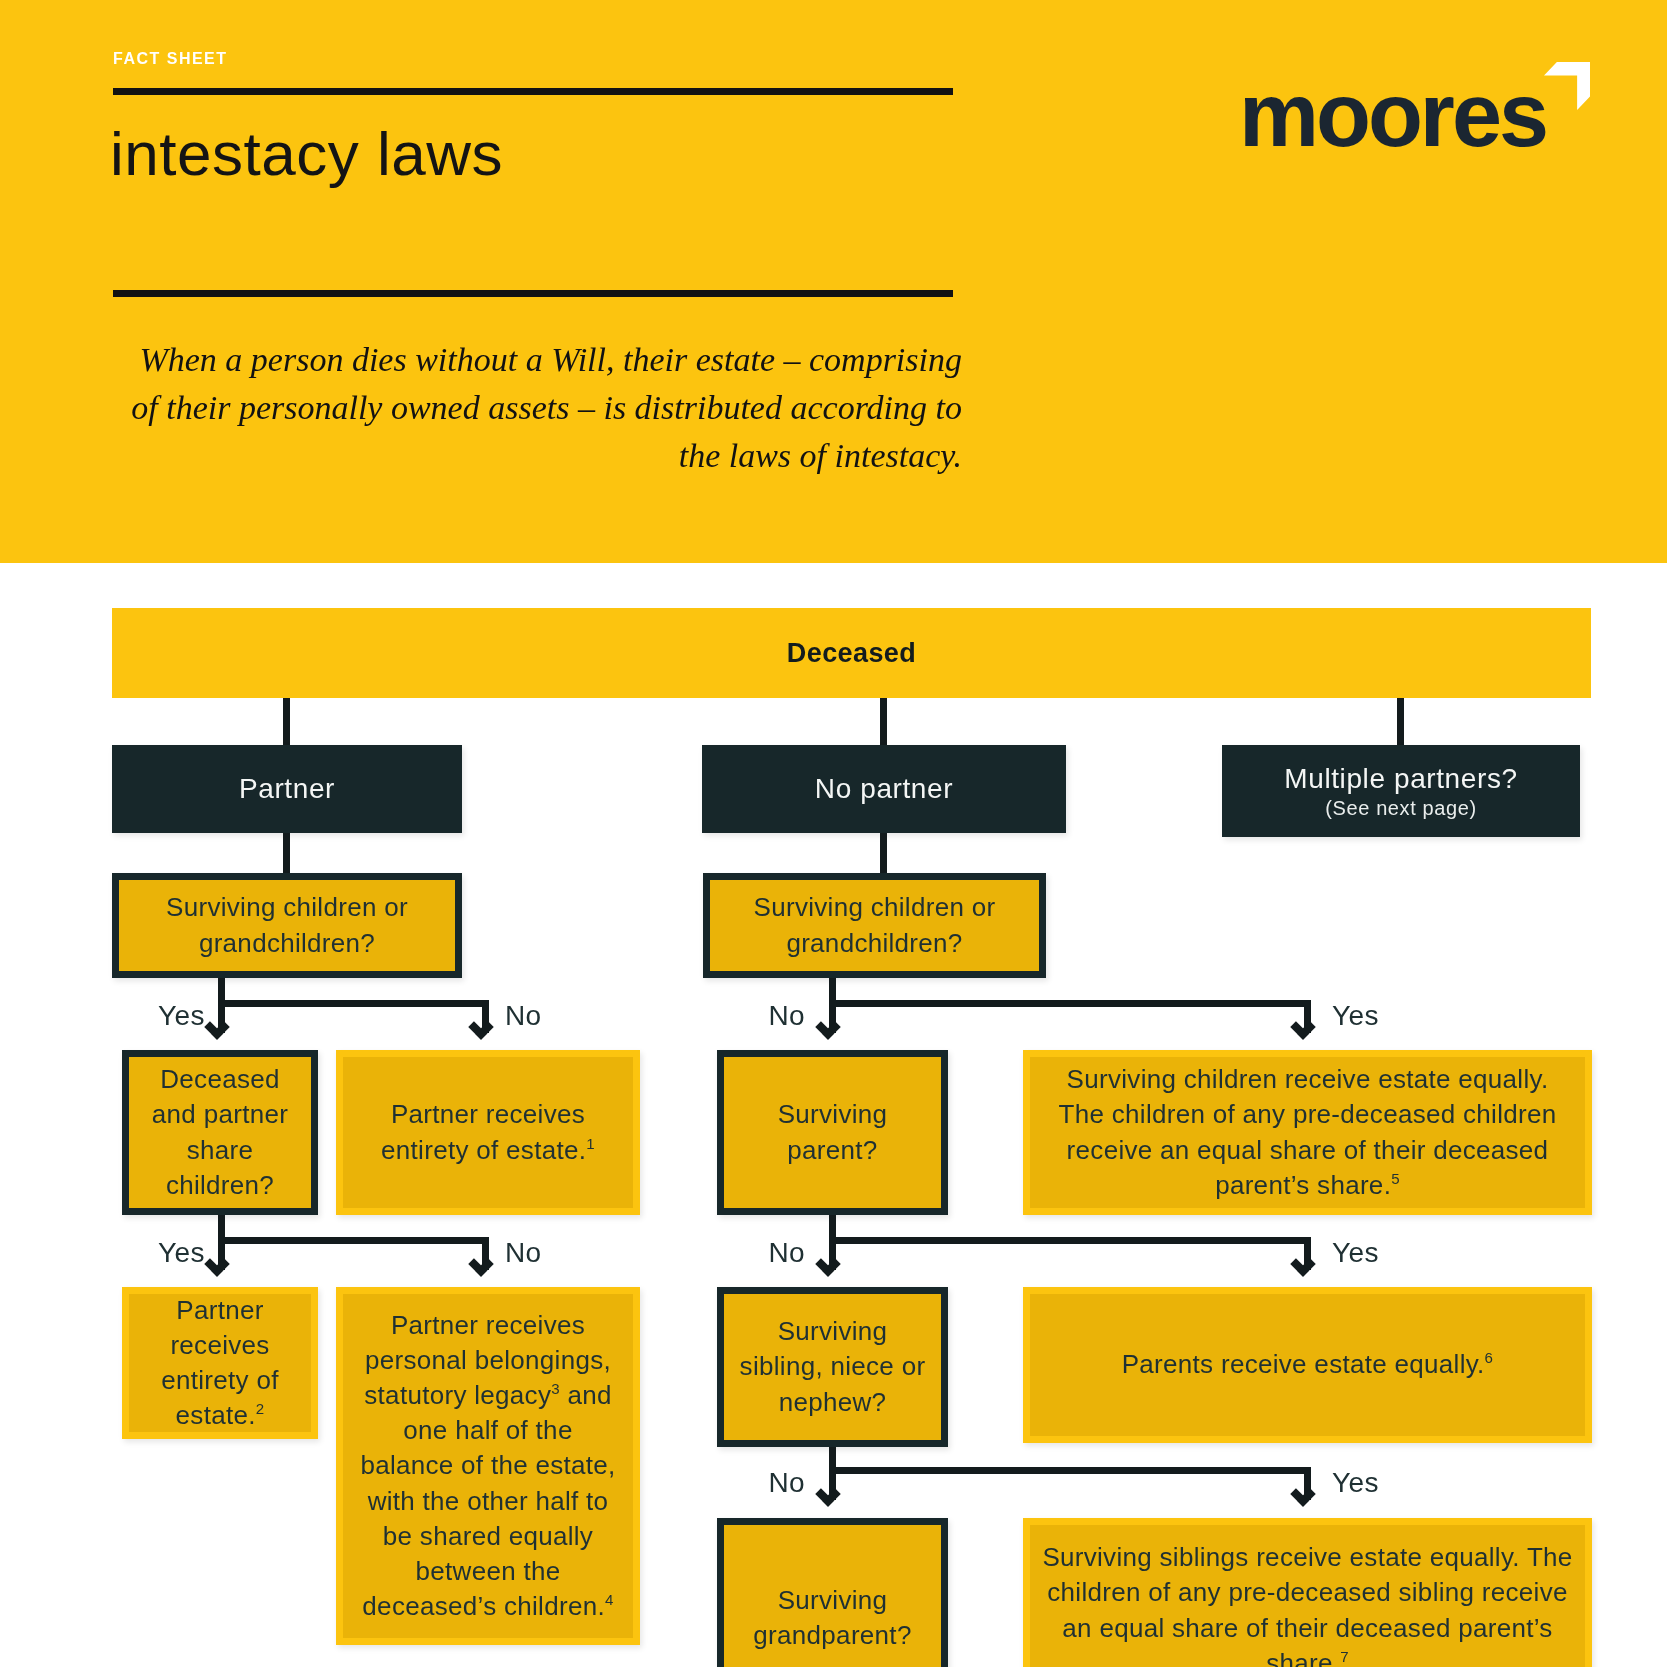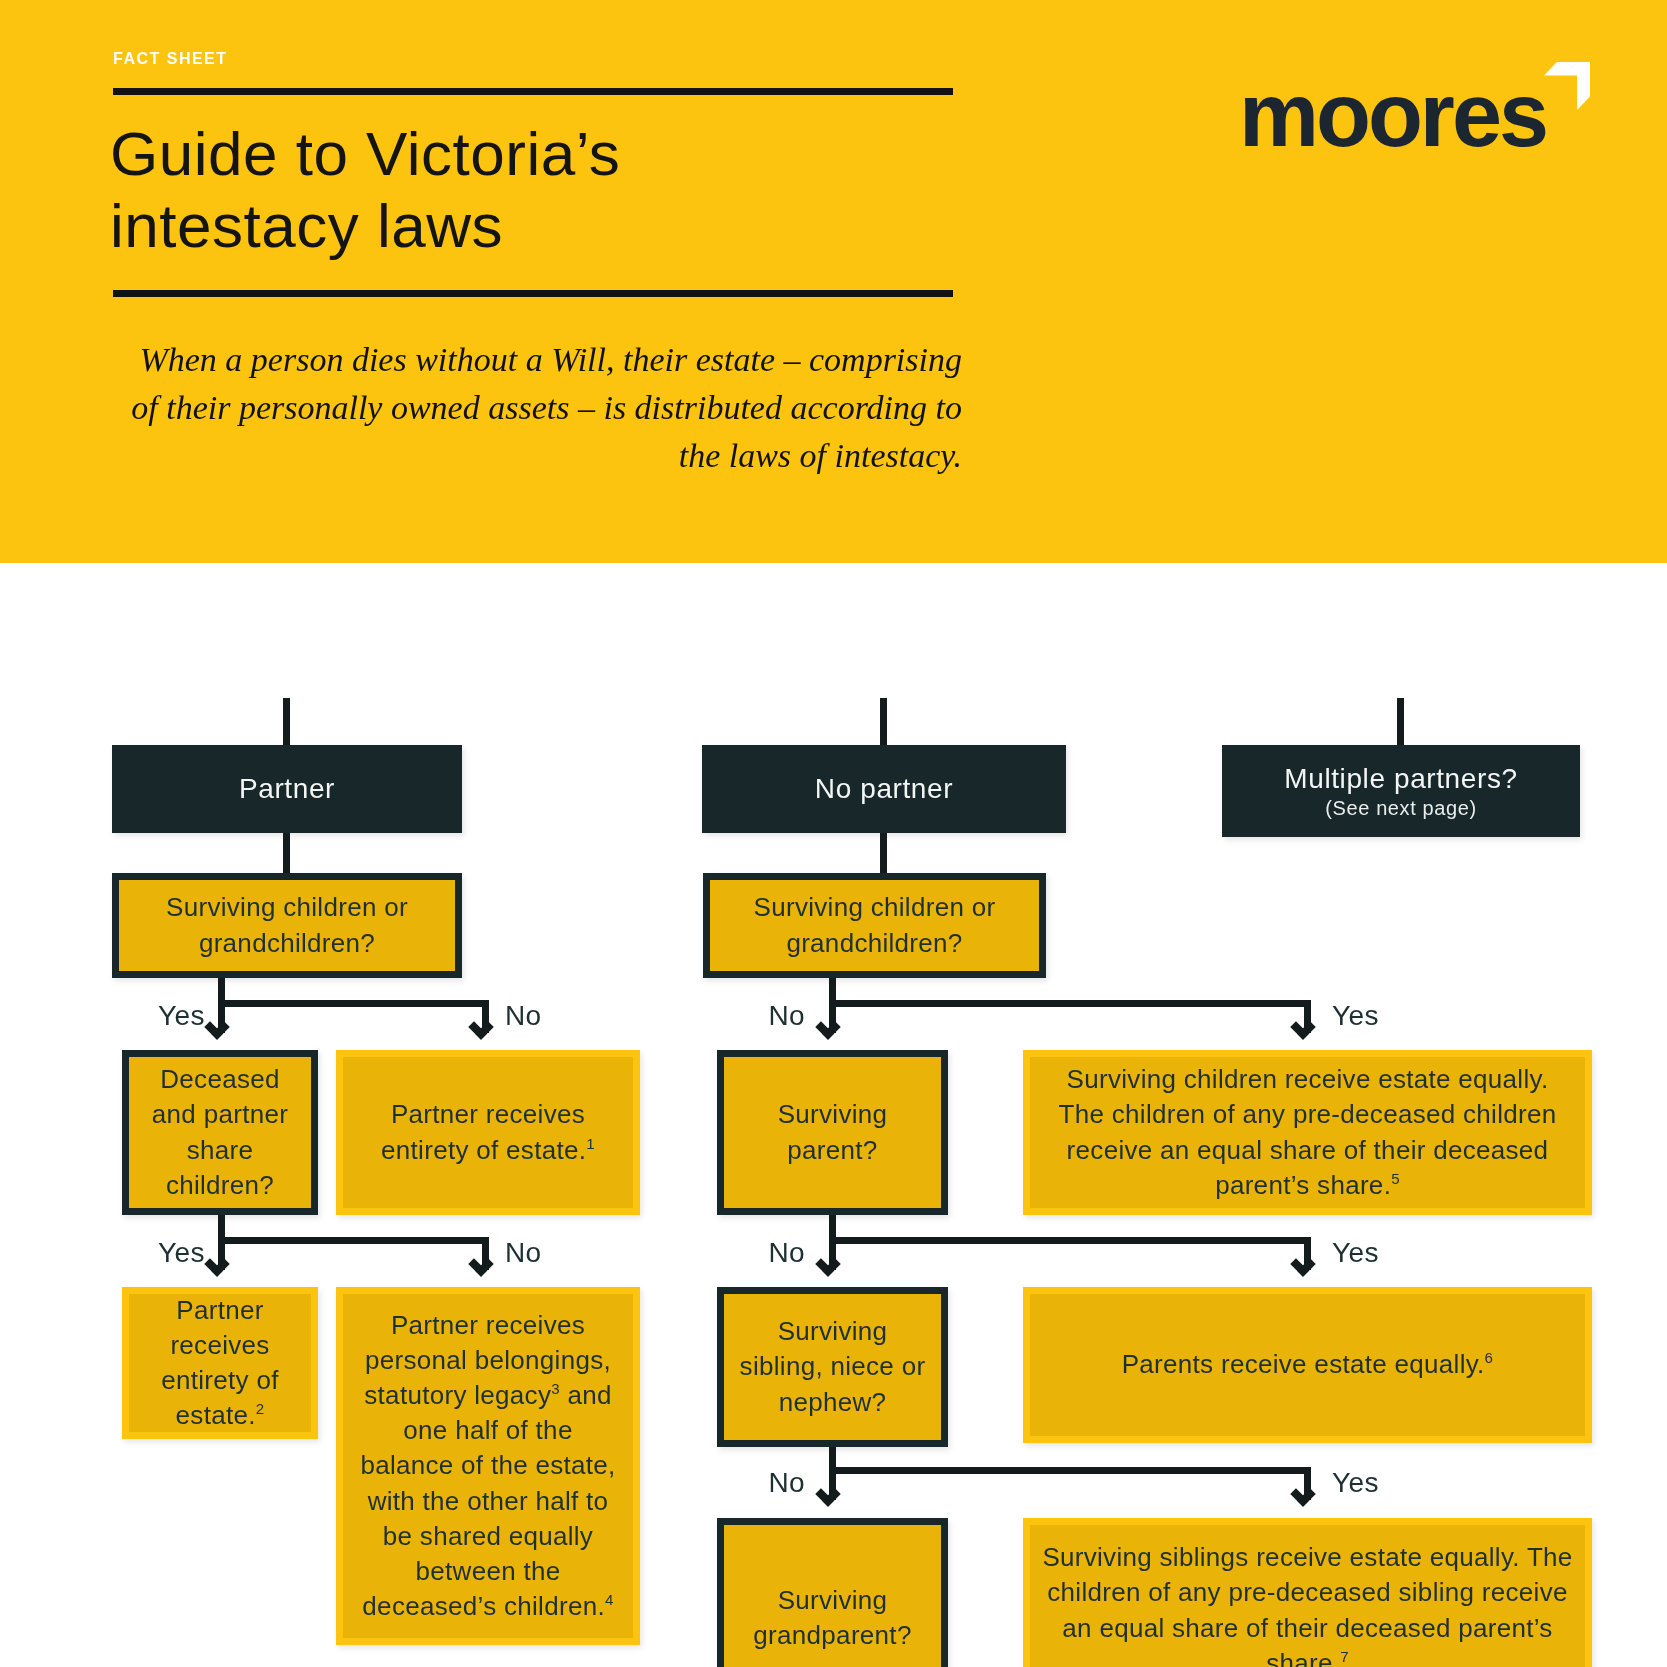--- a/index.html
+++ b/index.html
@@ -51,31 +51,31 @@
 </style>
 </head>
 <body>
 
 <div class="page">
 
   <div class="header">
     <div class="eyebrow">FACT SHEET</div>
     <div class="rule rule-top"></div>
     <div class="title">
-      <div>Guide to Victoria’s</div>
       <div>intestacy laws</div>
     </div>
     <div class="rule rule-bottom"></div>
     <div class="intro">When a person dies without a Will, their estate – comprising of their personally owned assets – is distributed according to the laws of intestacy.</div>
     <div class="logo">
       <span class="logo-word">moores</span>
       <span class="logo-mark"></span>
     </div>
   </div>
 
+  <div class="bar">Deceased</div>
 
   <div class="vline" style="left:283px;top:698px;height:47px;"></div>
   <div class="vline" style="left:880px;top:698px;height:47px;"></div>
   <div class="vline" style="left:1397px;top:698px;height:47px;"></div>
 
   <div class="topnode" style="left:112px;top:745px;width:350px;height:88px;">
     <span>Partner</span>
   </div>
   <div class="topnode" style="left:1222px;top:745px;width:358px;height:92px;">
     <span>Multiple partners?</span>

